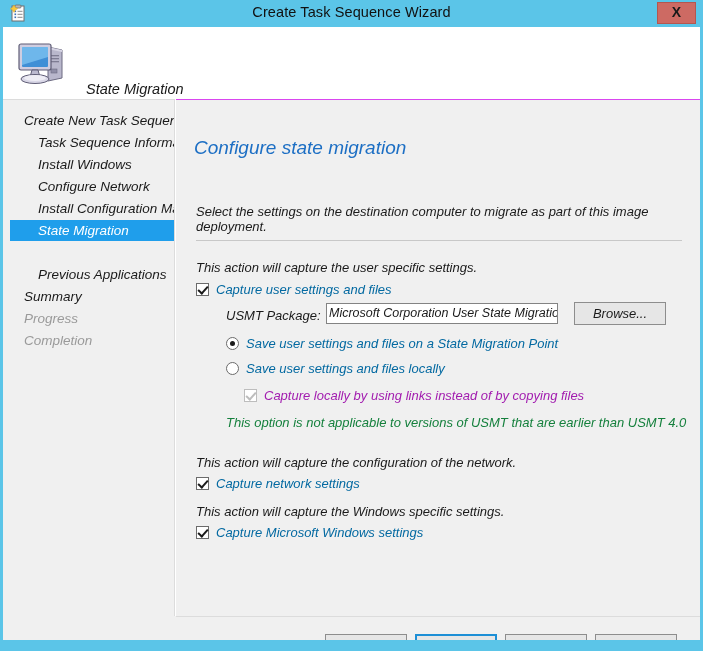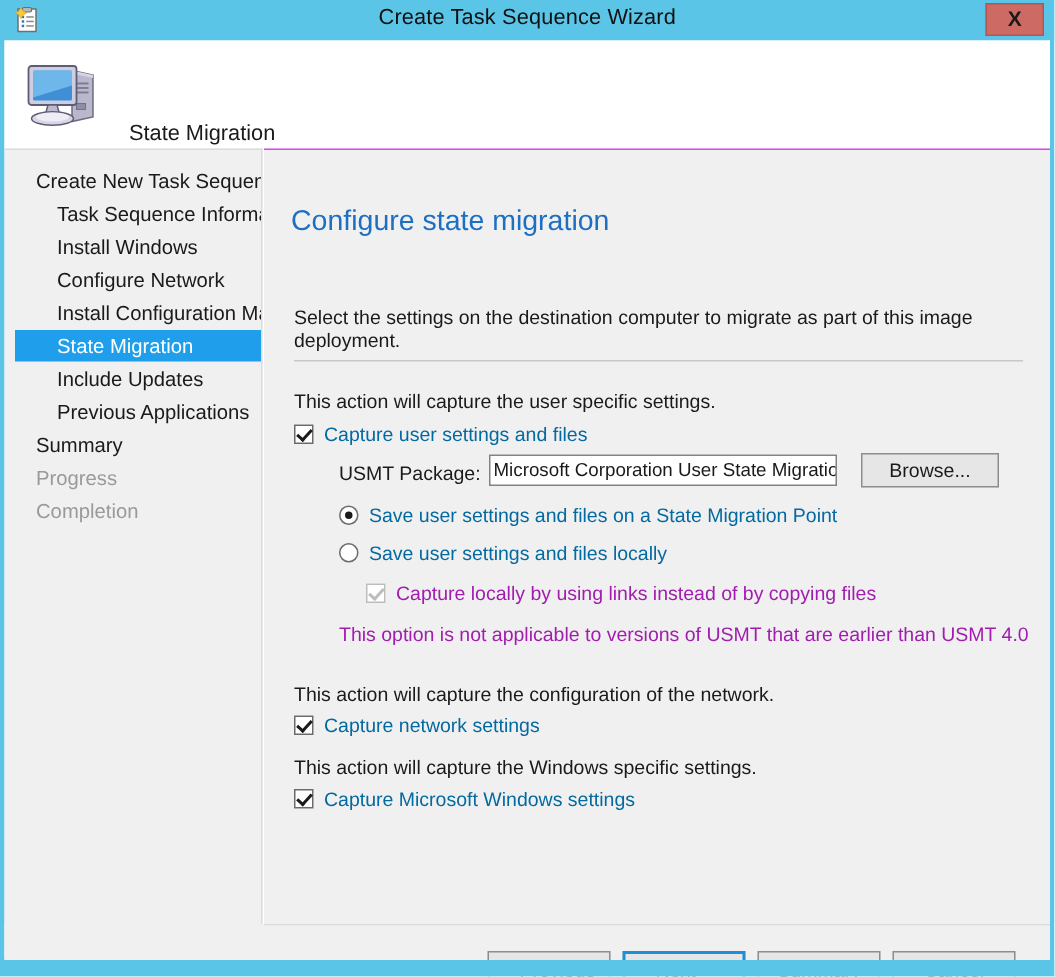--- a/index.html
+++ b/index.html
@@ -64,20 +64,21 @@
   }
 
   
   #body-frame {
     position: absolute;
     left: 3px; top: 27px;
     width: 697px;
     height: 613px;
     background: #ffffff;
     box-sizing: border-box;
+    font-style: italic;
   }
 
   
   #banner {
     position: absolute;
     left: 0; top: 0;
     width: 697px;
     height: 72px;
     background: #ffffff;
   }
@@ -294,21 +295,21 @@
     font-size: 13px;
     color: #1a1a1a;
     text-align: center;
     line-height: 21px;
     cursor: pointer;
   }
   #note-text {
     position: absolute;
     left: 50px; top: 315px;
     font-size: 13px;
-    color: #a21caf;
+    color: #15803d;
   }
 
   
   #footer {
     position: absolute;
     left: 0; top: 589px;
     width: 697px;
     height: 24px;
     background: #f0f0f0;
   }
@@ -406,21 +407,20 @@
       <div id="banner-title">State Migration</div>
     </div>
 
     <div id="sidebar">
       <div class="nav-item level0" style="top:10px;">Create New Task Sequence</div>
       <div class="nav-item level1" style="top:32px;">Task Sequence Informati</div>
       <div class="nav-item level1" style="top:54px;">Install Windows</div>
       <div class="nav-item level1" style="top:76px;">Configure Network</div>
       <div class="nav-item level1" style="top:98px;">Install Configuration Man</div>
       <div class="nav-item level1 selected" style="top:120px;">State Migration</div>
-      <div class="nav-item level1" style="top:142px;">Include Updates</div>
       <div class="nav-item level1" style="top:164px;">Previous Applications</div>
       <div class="nav-item level0" style="top:186px;">Summary</div>
       <div class="nav-item level0 disabled" style="top:208px;">Progress</div>
       <div class="nav-item level0 disabled" style="top:230px;">Completion</div>
     </div>
 
     <div id="hscroll">
       <div class="arrow left">‹</div>
       <div class="track"></div>
       <div class="thumb">

